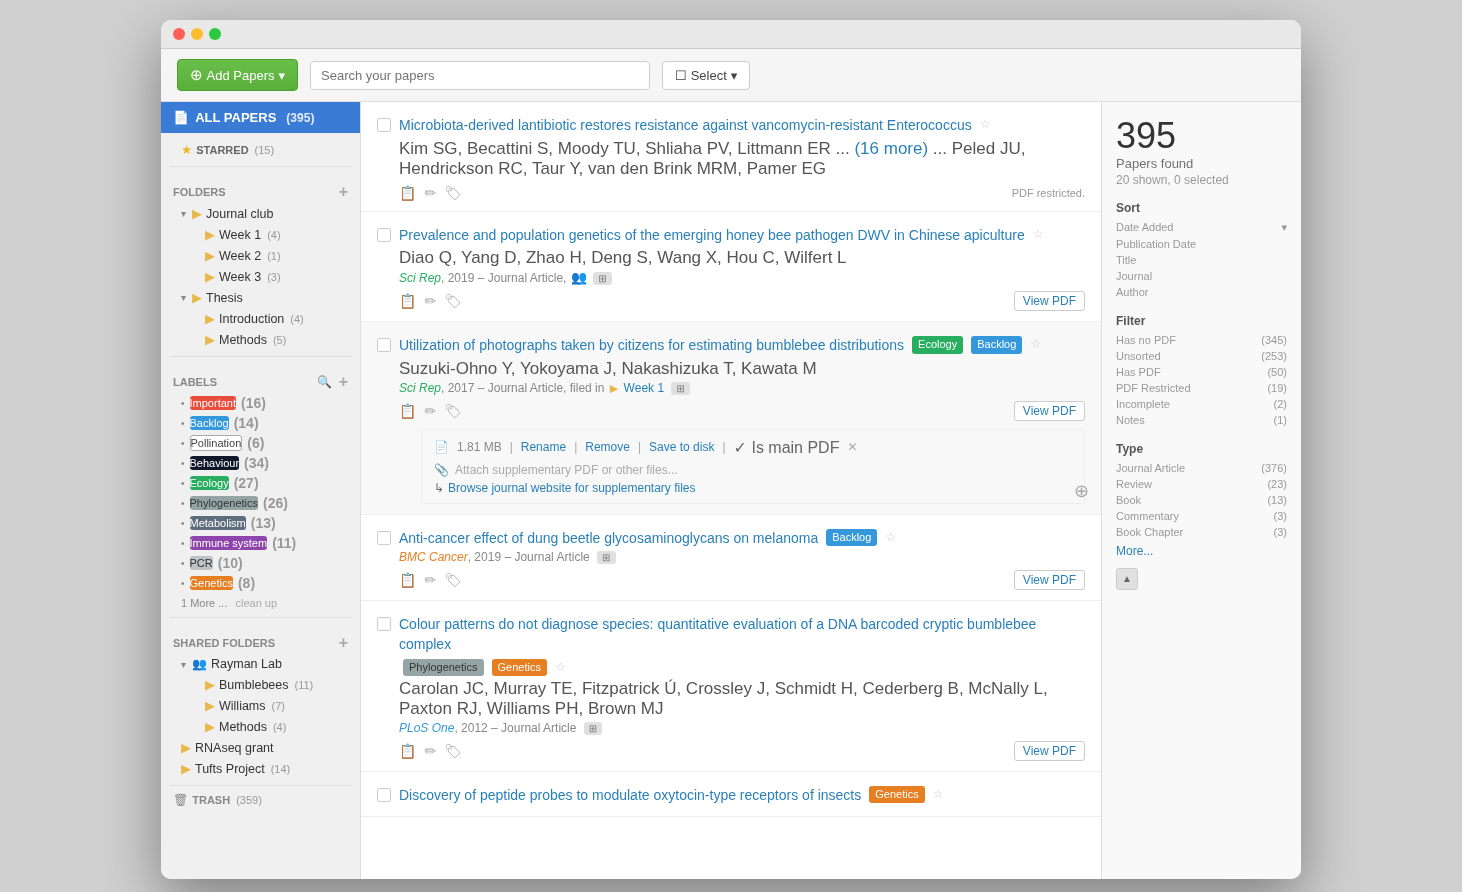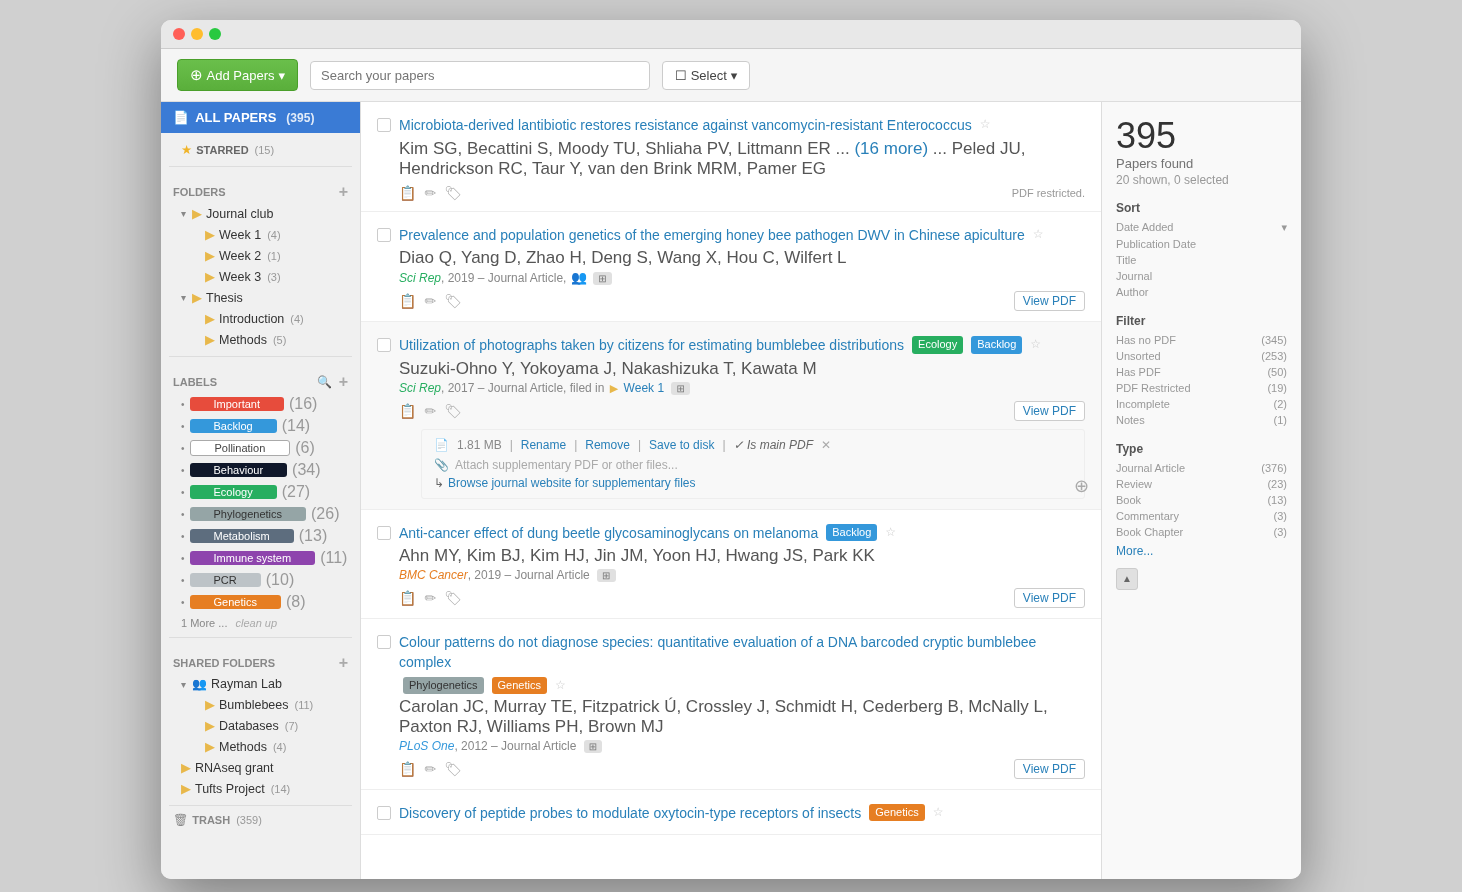--- a/index.html
+++ b/index.html
@@ -141,21 +141,21 @@
       margin-left: 2px;
     }
     .folder-icon { color: #e8b84b; font-size: 13px; }
     .indent2 { padding-left: 32px; }
     .sidebar-divider { border: none; border-top: 1px solid #ddd; margin: 4px 8px; }
 
     
     .label-badge {
       display: inline-block;
       border-radius: 3px;
-      padding: 1px 24px;
+      padding: 1px 0;
       font-size: 11px;
       color: white;
       font-weight: 500;
     }
     .label-important { background: #e74c3c; }
     .label-backlog { background: #3498db; }
     .label-behaviour { background: #0f172a; }
     .label-ecology { background: #27ae60; }
     .label-phylogenetics { background: #95a5a6; color: #333; }
     .label-metabolism { background: #5d6d7e; }
@@ -164,21 +164,21 @@
     .label-genetics { background: #e67e22; }
 
     .label-row {
       display: flex;
       align-items: center;
       padding: 2px 0 2px 8px;
       gap: 5px;
       cursor: pointer;
       font-size: 12px;
     }
-    .label-row .count { color: #999; font-size: 16px; }
+    .label-row .count { color: #999; font-size: 14px; font-weight: bold; }
 
     
     .paper-list {
       flex: 1;
       overflow-y: auto;
       background: white;
     }
     .paper-item {
       padding: 14px 16px 10px 16px;
       border-bottom: 1px solid #eee;
@@ -495,21 +495,21 @@
             <span class="label-badge label-pcr">PCR</span>
             <span class="count">(10)</span>
           </div>
           <div class="label-row">
             <span style="color:#888;font-size:10px;">•</span>
             <span class="label-badge label-genetics">Genetics</span>
             <span class="count">(8)</span>
           </div>
           <div style="display:flex;gap:8px;padding:4px 0 2px 8px;font-size:11px;">
             <span style="color:#888;cursor:pointer;">1 More ...</span>
-            <span style="color:#aaa;cursor:pointer;font-style:italic;">clean up</span>
+            <span style="color:#aaa;cursor:pointer;">clean up</span>
           </div>
         </div>
 
         <hr class="sidebar-divider">
 
         <div class="sidebar-section">
           <div class="sidebar-section-header">
             <span>SHARED FOLDERS</span>
             <span class="plus-icon-btn">+</span>
           </div>
@@ -519,21 +519,21 @@
             <span style="color:#aaa;font-size:12px;">👥</span>
             <span>Rayman Lab</span>
           </div>
           <div class="sidebar-item indent2">
             <span class="folder-icon">▶</span>
             <span>Bumblebees</span>
             <span class="count">(11)</span>
           </div>
           <div class="sidebar-item indent2">
             <span class="folder-icon">▶</span>
-            <span>Databases</span>
+            <span>Williams</span>
             <span class="count">(7)</span>
           </div>
           <div class="sidebar-item indent2">
             <span class="folder-icon">▶</span>
             <span>Methods</span>
             <span class="count">(4)</span>
           </div>
           <div class="sidebar-item">
             <span class="folder-icon">▶</span>
             <span>RNAseq grant</span>
@@ -622,21 +622,21 @@
               <div class="pdf-file-row">
                 <span class="pdf-file-icon">📄</span>
                 <span style="color:#888;">1.81 MB</span>
                 <span style="color:#aaa;">|</span>
                 <span class="pdf-link">Rename</span>
                 <span style="color:#aaa;">|</span>
                 <span class="pdf-link">Remove</span>
                 <span style="color:#aaa;">|</span>
                 <span class="pdf-link">Save to disk</span>
                 <span style="color:#aaa;">|</span>
-                <span style="color:#666;font-size:12px;font-style:italic;">✓ Is main PDF</span>
+                <span style="color:#666;font-size:16px;">✓ Is main PDF</span>
                 <span style="color:#aaa;cursor:pointer;">✕</span>
               </div>
               <div class="pdf-attach-row">
                 <span>📎</span>
                 <span style="color:#aaa;cursor:pointer;">Attach supplementary PDF or other files...</span>
               </div>
               <div class="pdf-browse-row">
                 <span>↳</span>
                 <span class="pdf-link">Browse journal website for supplementary files</span>
               </div>
@@ -649,21 +649,20 @@
         </div>
 
         <div class="paper-item">
           <div class="paper-checkbox"></div>
           <div class="paper-content">
             <div class="paper-title">
               <span>Anti-cancer effect of dung beetle glycosaminoglycans on melanoma</span>
               <span class="tag-badge tag-backlog">Backlog</span>
               <span class="paper-star">☆</span>
             </div>
-            <div class="paper-authors">Ahn MY, Kim BJ, Kim HJ, Jin JM, Yoon HJ, Hwang JS, Park KK</div>
             <div class="paper-meta">
               <span class="paper-journal-bmc">BMC Cancer</span>, 2019 – Journal Article
               <span style="background:#e0e0e0;border-radius:3px;padding:1px 5px;font-size:10px;color:#777;margin-left:4px;">⊞</span>
             </div>
             <div class="paper-actions">
               <span class="paper-action-icon">📋</span>
               <span class="paper-action-icon">✏</span>
               <span class="paper-action-icon">🏷</span>
               <button class="view-pdf-btn">View PDF</button>
             </div>

